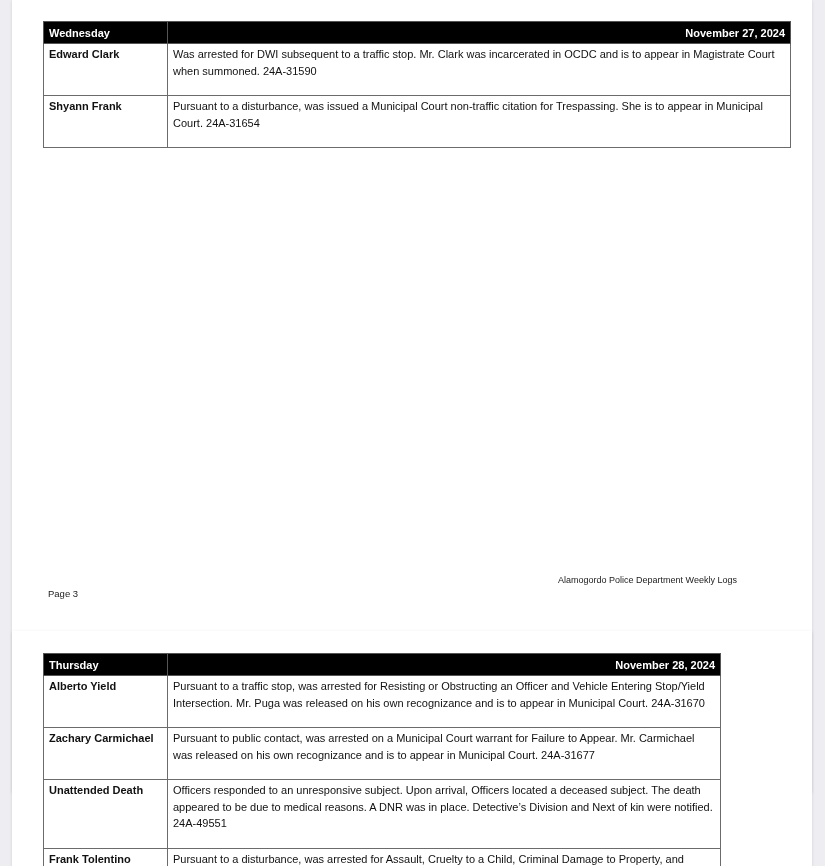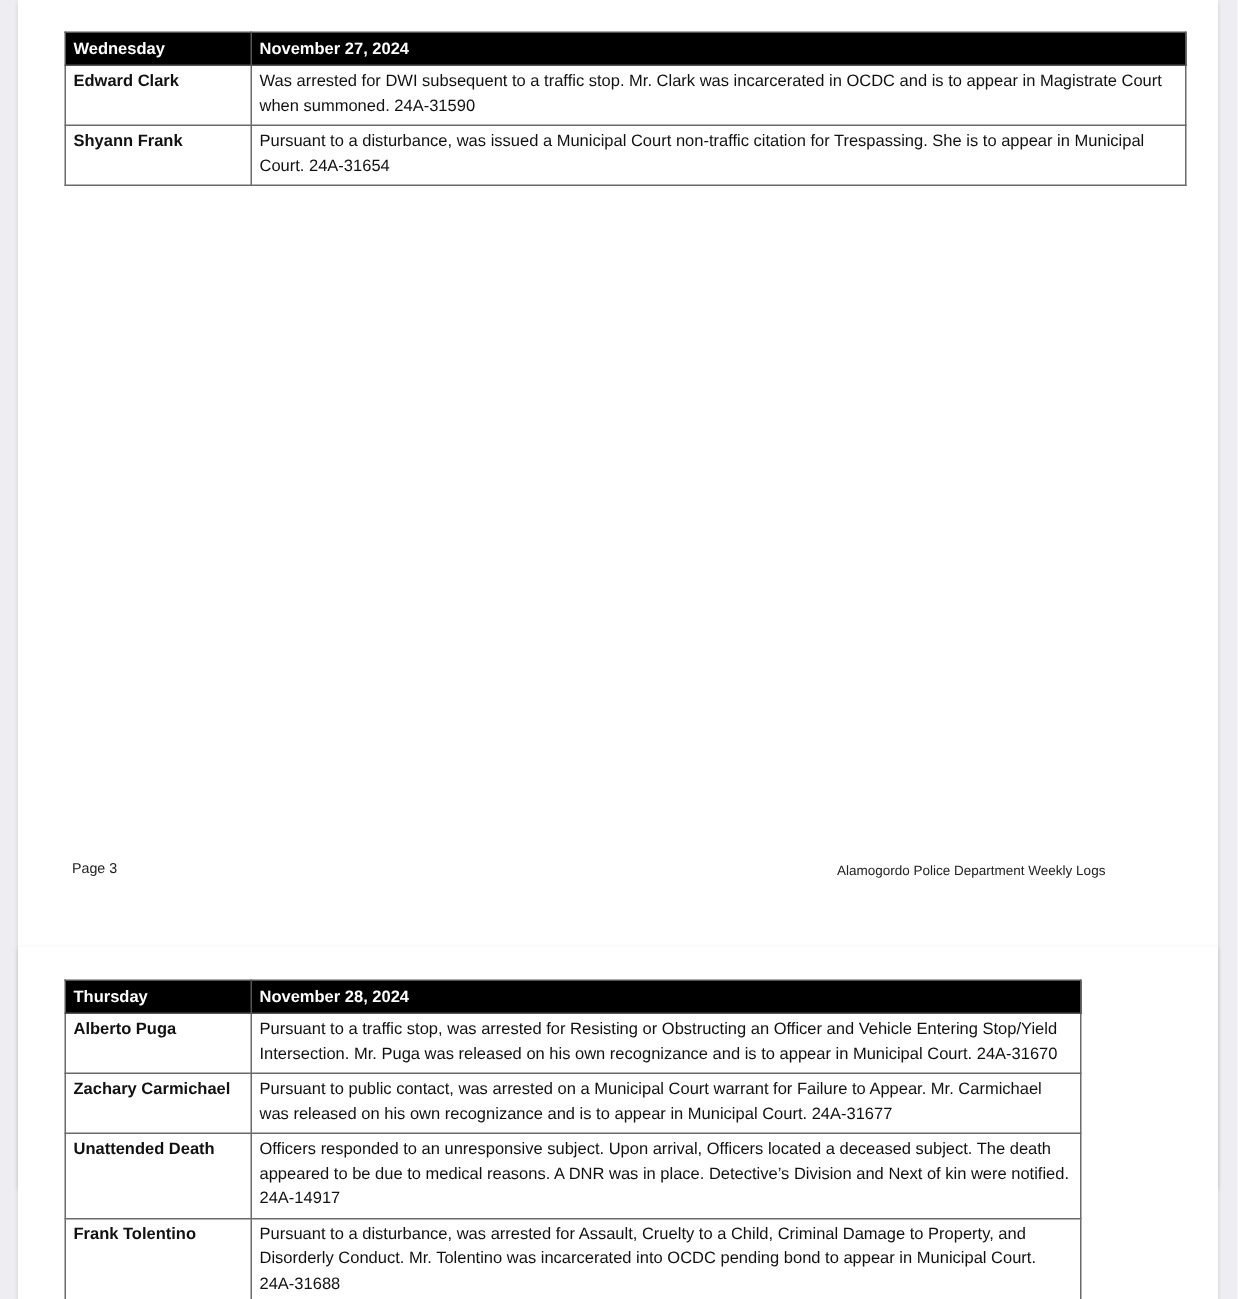--- a/index.html
+++ b/index.html
@@ -20,30 +20,30 @@
     font-size:11px; line-height:16.5px; color:#111;
   }
   #page1 table.log { left:31px; top:21px; width:748px; }
   #page2 table.log { left:31px; top:22px; width:678px; }
   table.log td { border:1px solid #6b6b6b; vertical-align:top; }
   table.log tr.hdr td {
     background:#000; color:#fff; font-weight:bold;
     padding:2px 5px 1px 5px; height:18px; line-height:18px;
     border-color:#555;
   }
-  table.log tr.hdr td.date { }
+  table.log tr.hdr td.date { text-align:right; }
   table.log td.name {
     width:113px; font-weight:bold; padding:2px 5px 3px 5px;
   }
-  table.log td.desc { padding:2px 5px 4px 5px; }
+  table.log td.desc { padding:2px 5px 16px 5px; }
   table.log tr.row td { height:33px; }
   .footer {
     position:absolute; font-size:9.5px; color:#222;
   }
-  .footer.left { left:36px; top:574px; }
+  .footer.left { left:36px; top:588px; }
   .footer.right { left:546px; top:575px; font-size:9px; }
 </style>
 </head>
 <body>
 
 <div class="page" id="page1">
   <table class="log">
     <tbody>
         <tr class="hdr">
       <td>Wednesday</td>
@@ -64,30 +64,30 @@
 </div>
 
 <div class="page" id="page2">
   <table class="log">
     <tbody>
         <tr class="hdr">
       <td>Thursday</td>
       <td class="date">November 28, 2024</td>
     </tr>
     <tr class="row">
-      <td class="name">Alberto Puga</td>
+      <td class="name">Alberto Yield</td>
       <td class="desc">Pursuant to a traffic stop, was arrested for Resisting or Obstructing an Officer and Vehicle Entering Stop/Yield Intersection. Mr. Puga was released on his own recognizance and is to appear in Municipal Court. 24A-31670</td>
     </tr>
     <tr class="row">
       <td class="name">Zachary Carmichael</td>
       <td class="desc">Pursuant to public contact, was arrested on a Municipal Court warrant for Failure to Appear. Mr. Carmichael was released on his own recognizance and is to appear in Municipal Court. 24A-31677</td>
     </tr>
     <tr class="row">
       <td class="name">Unattended Death</td>
-      <td class="desc">Officers responded to an unresponsive subject. Upon arrival, Officers located a deceased subject. The death appeared to be due to medical reasons. A DNR was in place. Detective’s Division and Next of kin were notified. 24A-14917</td>
+      <td class="desc">Officers responded to an unresponsive subject. Upon arrival, Officers located a deceased subject. The death appeared to be due to medical reasons. A DNR was in place. Detective’s Division and Next of kin were notified. 24A-49551</td>
     </tr>
     <tr class="row">
       <td class="name">Frank Tolentino</td>
       <td class="desc">Pursuant to a disturbance, was arrested for Assault, Cruelty to a Child, Criminal Damage to Property, and Disorderly Conduct. Mr. Tolentino was incarcerated into OCDC pending bond to appear in Municipal Court. 24A-31688</td>
     </tr>
   </tbody>
     </table>
 </div>
 
 </body></html>

